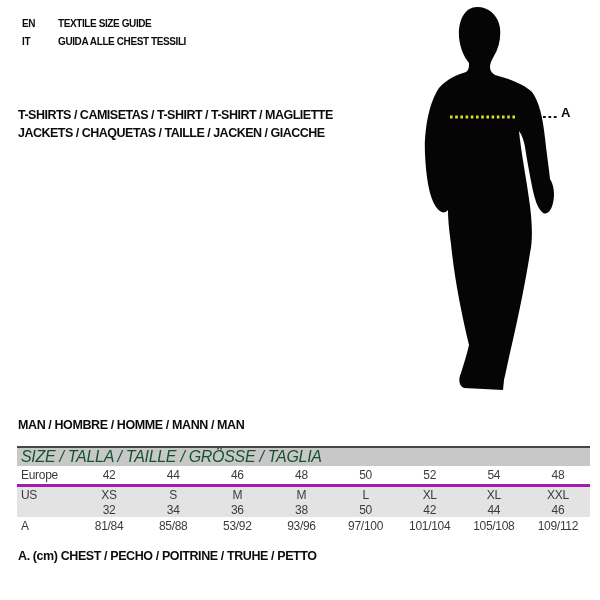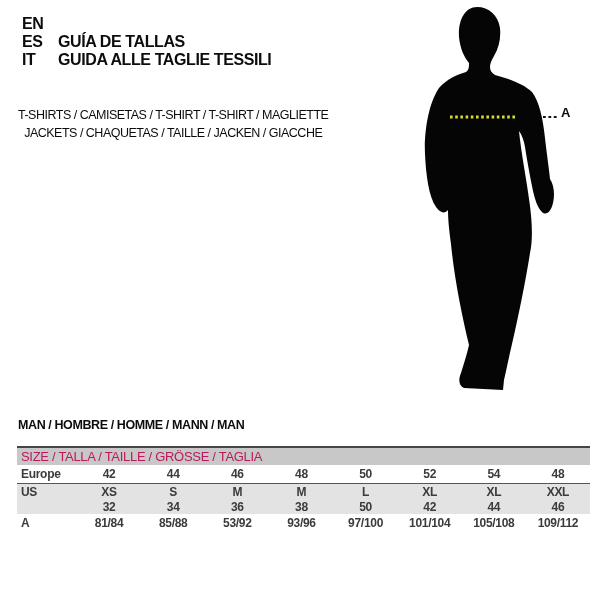--- a/index.html
+++ b/index.html
@@ -6,73 +6,70 @@
   body {
     width:600px; height:600px; background:#ffffff; position:relative;
     font-family:"Liberation Sans", sans-serif; color:#0c0c0c;
     overflow:hidden;
   }
   .page { position:absolute; left:0; top:0; width:600px; height:600px; background:#fff; }
 
   
   .lang-block { position:absolute; left:22px; top:15px; }
   .lang-row { display:flex; height:18px; line-height:18px;
-              font-size:16px; font-weight:bold; letter-spacing:-0.4px;align-items:flex-end; }
+              font-size:10px; font-weight:bold; letter-spacing:-0.4px;align-items:flex-end; }
   .lang-code { width:36px; flex:0 0 36px; }
 
   
   .cat-block { position:absolute; left:18px; top:106px; }
   .cat-line { height:18px; line-height:18px; font-size:12.5px;
-              font-weight:normal; letter-spacing:-0.5px; white-space:nowrap;text-align:center; }
+              font-weight:bold; letter-spacing:-0.5px; white-space:nowrap; }
 
   
   .figure { position:absolute; left:398px; top:4px; width:170px; height:398px; }
   .measure-label { position:absolute; left:561px; top:105px;
                    font-size:13px; font-weight:bold; }
 
   
   .section-title { position:absolute; left:18px; top:418px; font-size:12.5px;
                    font-weight:bold; letter-spacing:-0.4px; white-space:nowrap; }
 
   
   table.size { position:absolute; left:17px; top:446px; width:573px;
                border-collapse:collapse; table-layout:fixed;
                border-top:2px solid #454545;
                font-size:12px; color:#3b3b3b; letter-spacing:-0.3px; }
   table.size col.c-label { width:60px; }
   table.size th.hdr { background:#c8c8c8; height:17px; text-align:left;
-                      padding:0 0 0 4px; font-weight:normal; font-size:13px;
-                      color:#be185d; white-space:nowrap; overflow:hidden; }
-  table.size td { text-align:center; padding:0; font-weight:bold;margin-top:11px; }
+                      padding:0 0 0 4px; font-weight:normal; font-size:16px;
+                      color:#14532d; white-space:nowrap; overflow:hidden;font-style:italic; }
+  table.size td { text-align:center; padding:0; font-weight:normal;margin-top:11px; }
   table.size td.lbl { text-align:left; padding-left:4px; }
   tr.r-eu td { height:18px; background:#ffffff; }
-  tr.r-us td { height:16px; background:#e3e3e3; border-top:1px solid #a21caf; }
+  tr.r-us td { height:16px; background:#e3e3e3; border-top:3px solid #a21caf; }
   tr.r-num td { height:13px; background:#e3e3e3; }
   tr.r-a td { height:17px; background:#ffffff; }
 
   
   .footnote { position:absolute; left:18px; top:549px; font-size:12.5px;
               font-weight:bold; letter-spacing:-0.4px; white-space:nowrap; }
 </style>
 </head>
 <body>
 
 <div class="page">
 
   <div class="lang-block">
     <div class="lang-row">
       <span class="lang-code">EN</span>
-    </div>
-    <div class="lang-row">
-      <span class="lang-code">ES</span>
-      <span class="lang-label">GUÍA DE TALLAS</span>
+      <span class="lang-label">TEXTILE SIZE GUIDE</span>
     </div>
     <div class="lang-row">
       <span class="lang-code">IT</span>
-      <span class="lang-label">GUIDA ALLE TAGLIE TESSILI</span>
+      <span class="lang-label">GUIDA ALLE CHEST TESSILI</span>
     </div>
   </div>
 
   <div class="cat-block">
     <div class="cat-line">T-SHIRTS / CAMISETAS / T-SHIRT / T-SHIRT / MAGLIETTE</div>
     <div class="cat-line">JACKETS / CHAQUETAS / TAILLE / JACKEN / GIACCHE</div>
   </div>
 
   <svg class="figure" viewBox="0 0 170 398" xmlns="http://www.w3.org/2000/svg" aria-hidden="true">
     <path fill="#050505" d="M 79 3
@@ -171,14 +168,15 @@
         <td>53/92</td>
         <td>93/96</td>
         <td>97/100</td>
         <td>101/104</td>
         <td>105/108</td>
         <td>109/112</td>
       </tr>
     </tbody>
   </table>
 
+  <div class="footnote">A. (cm) CHEST / PECHO / POITRINE / TRUHE / PETTO</div>
 
 </div>
 
 </body></html>

